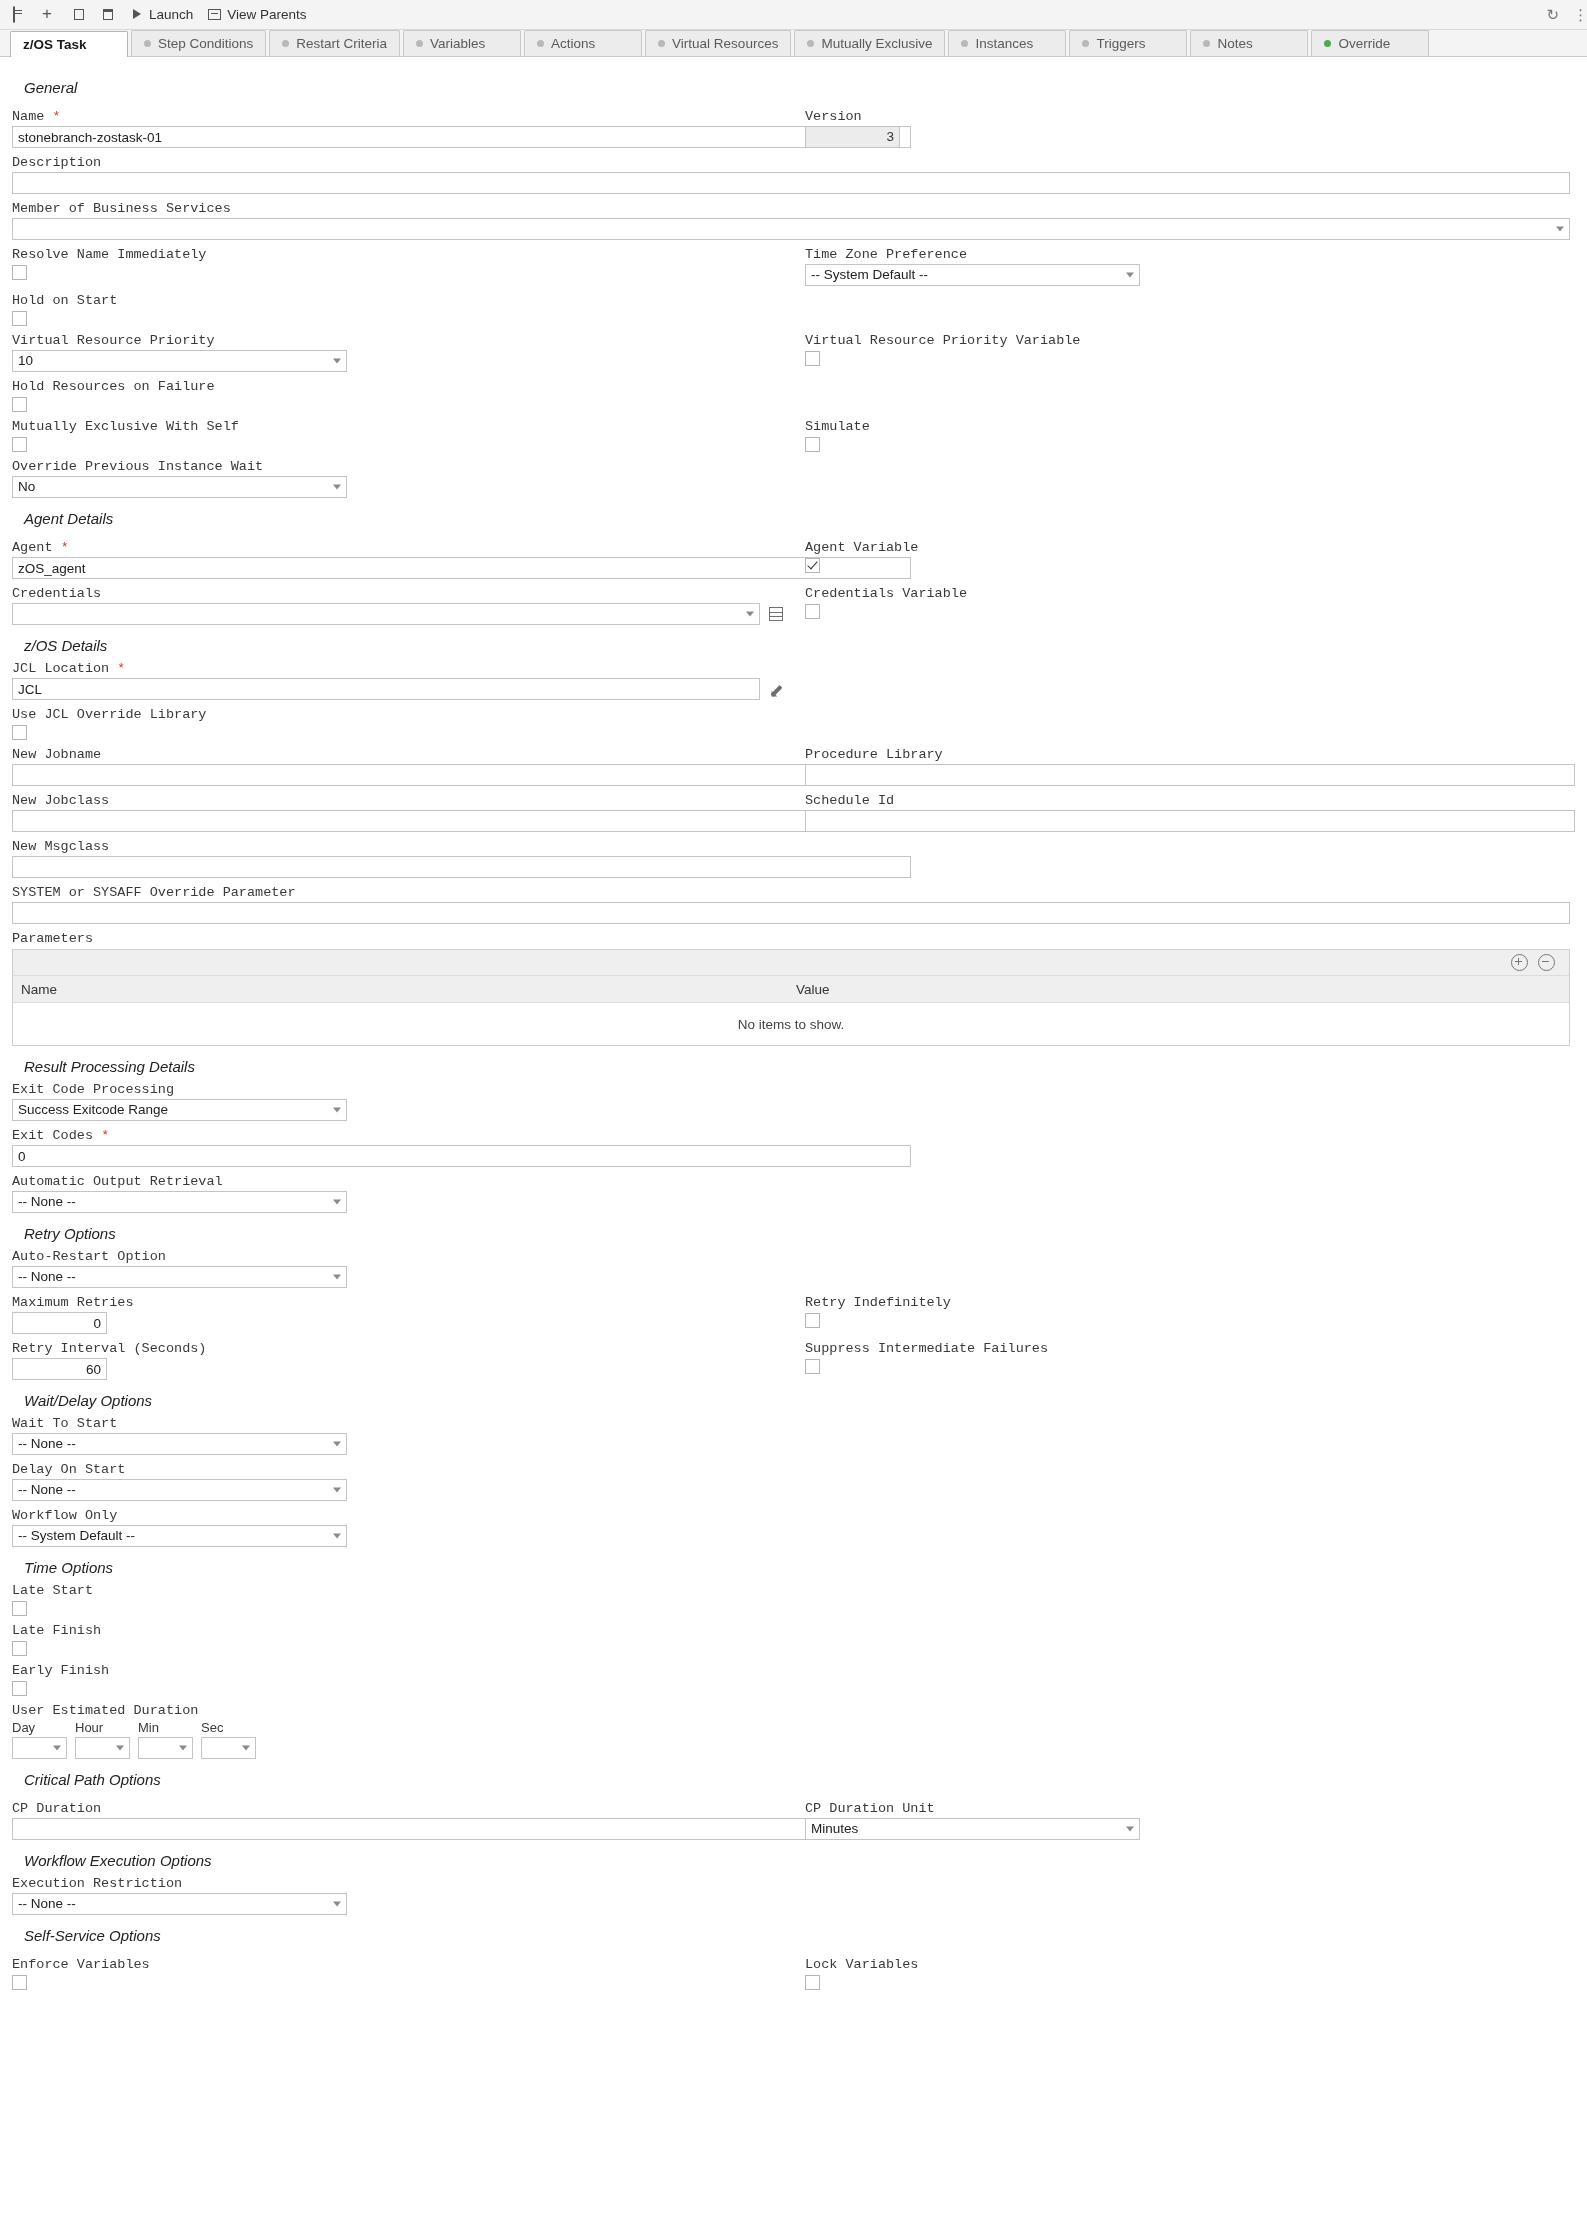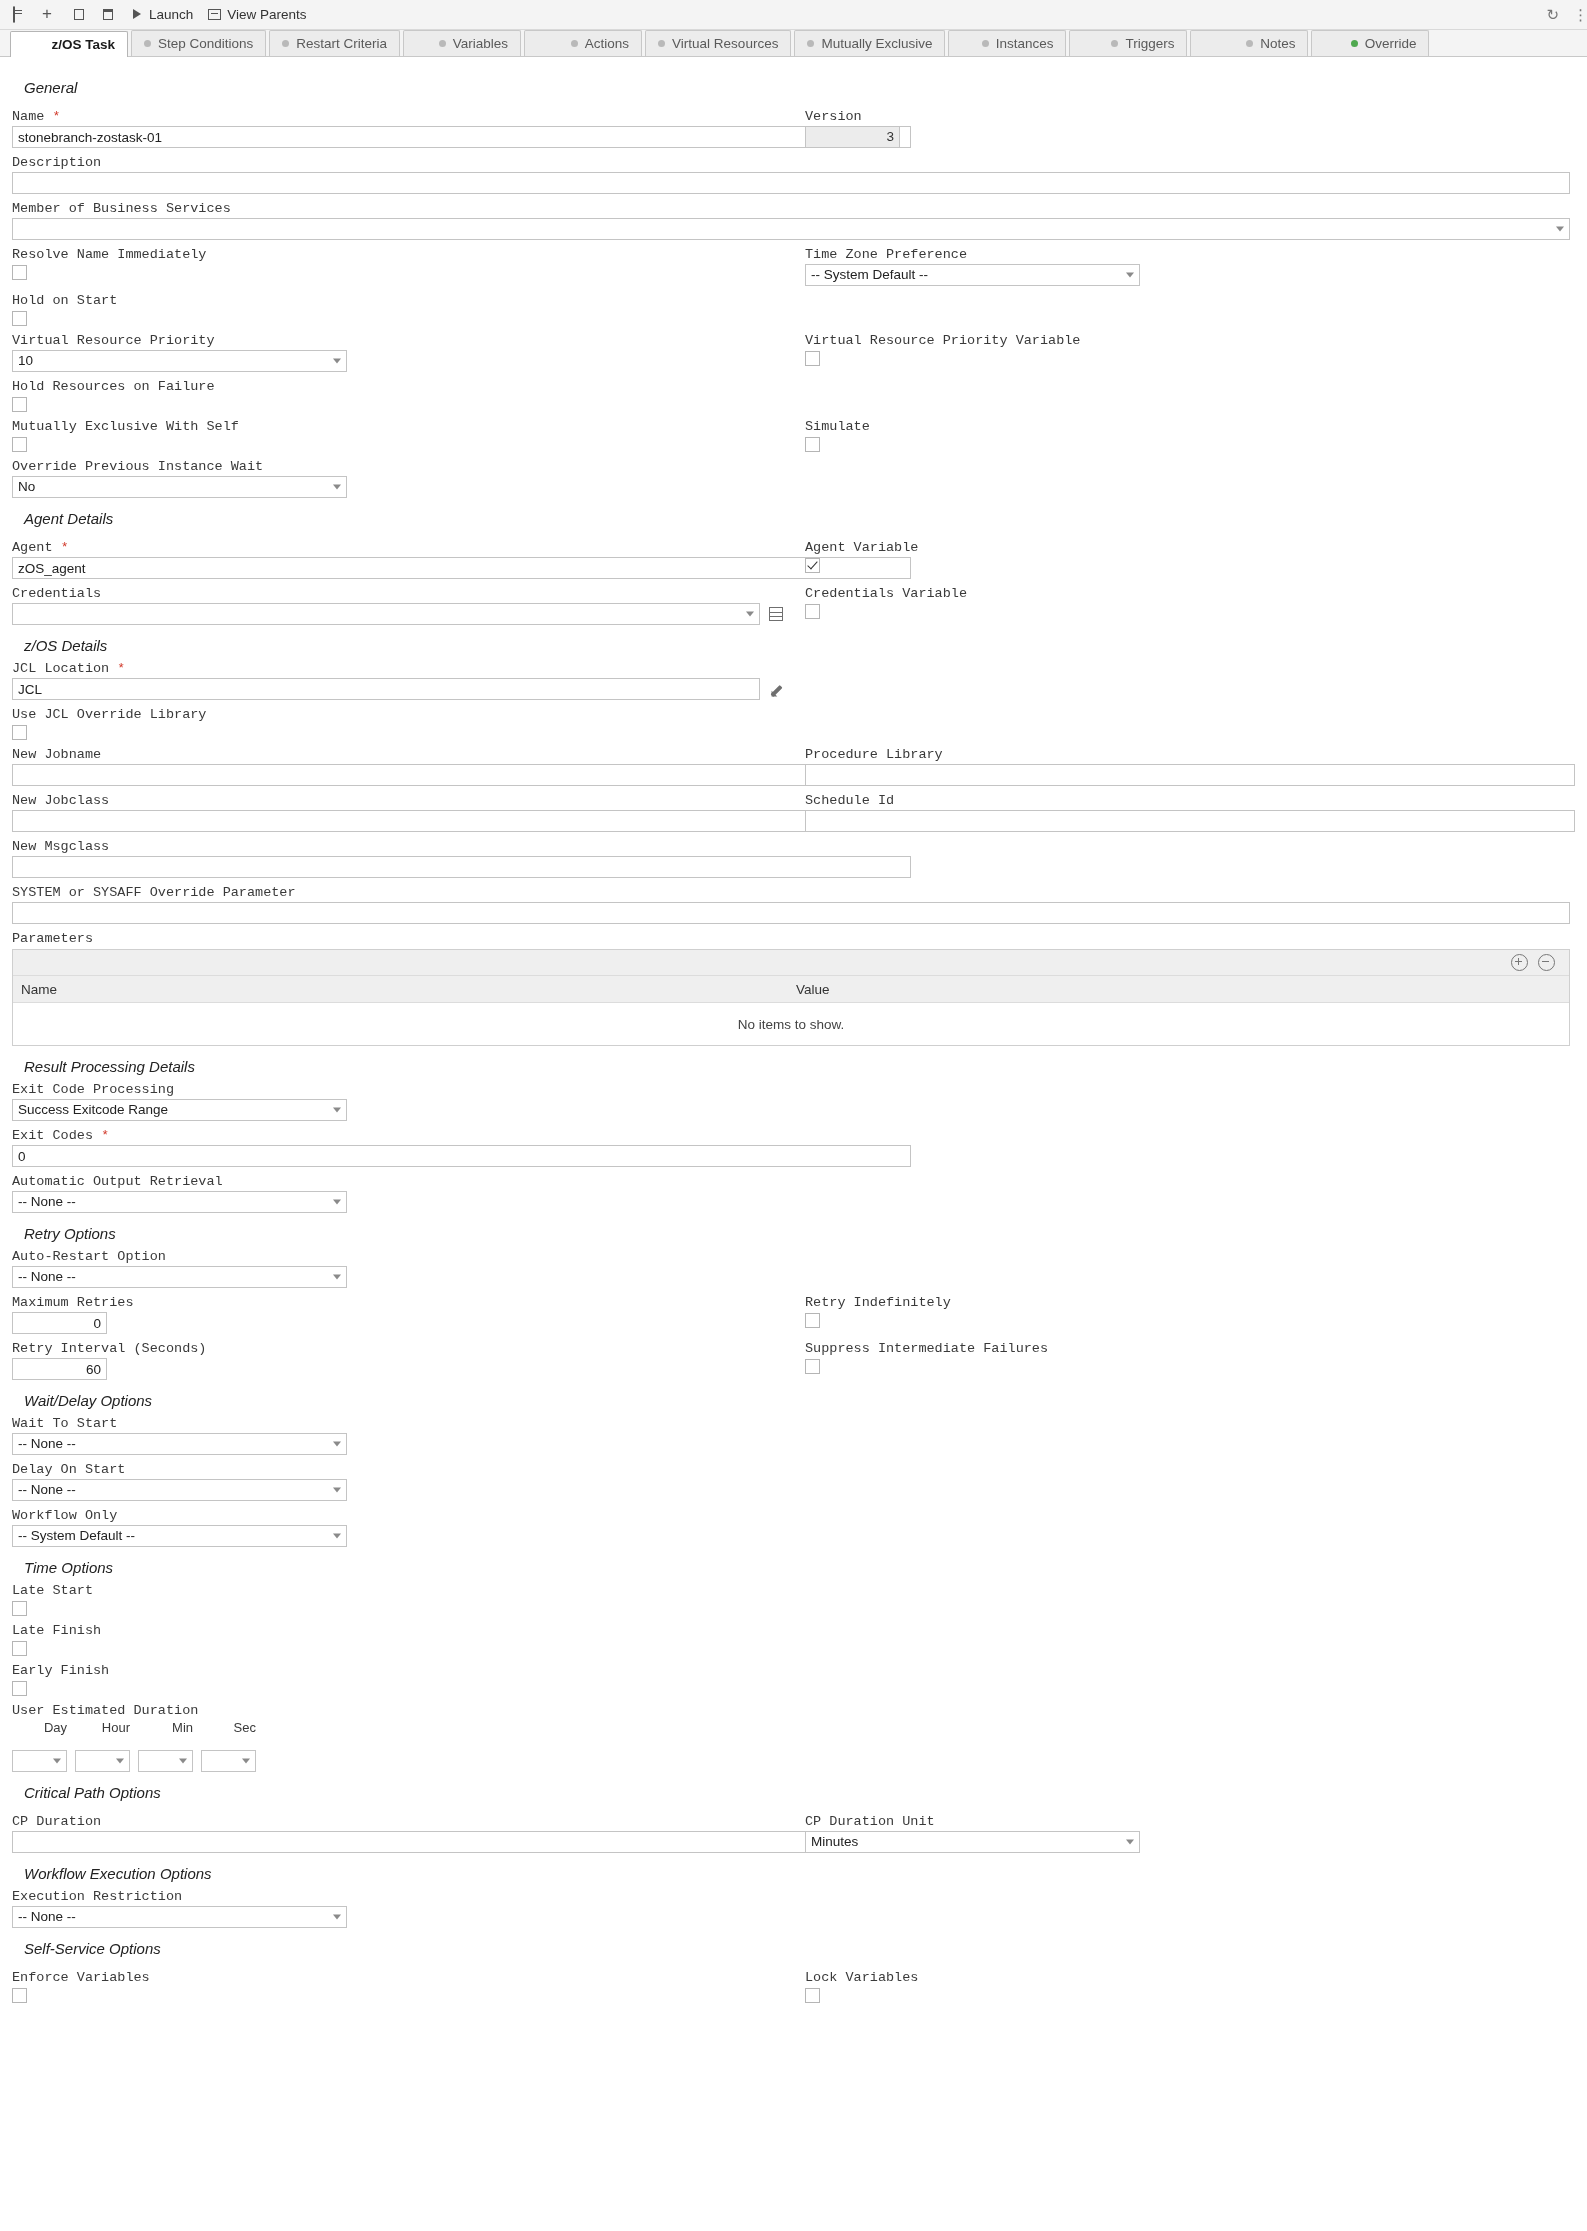--- a/index.html
+++ b/index.html
@@ -167,21 +167,21 @@
   .tab {
     height: 26px;
     min-width: 118px;
     margin-right: 3px;
     background: #ececec;
     border: 1px solid #c8c8c8;
     border-bottom: none;
     border-radius: 2px 2px 0 0;
     display: flex;
     align-items: center;
-    justify-content: flex-end;
+    justify-content: flex-start;
     gap: 7px;
     font-size: 13.5px;
     color: #5a5a5a;
     padding: 0 12px;
     box-sizing: border-box;
     cursor: default;
   }
   .tab.active {
     background: #ffffff;
     color: #1a1a1a;
@@ -409,23 +409,23 @@
   }
   .dur-group {
     display: flex;
     gap: 8px;
     margin-top: 2px;
   }
   .dur-item { width: 55px; }
   .dur-lbl {
     font-size: 13px;
     color: #3a3a3a;
-    text-align: right;
+    text-align: left;
     display: block;
-    margin-bottom: 15px;
+    margin-bottom: 2px;
   }
 </style>
 </head>
 <body>
 
 <div class="app">
 
   <div class="toolbar">
     <div class="tb-btn">
       <span class="tb-ico"><span class="ico-box"></span></span>

